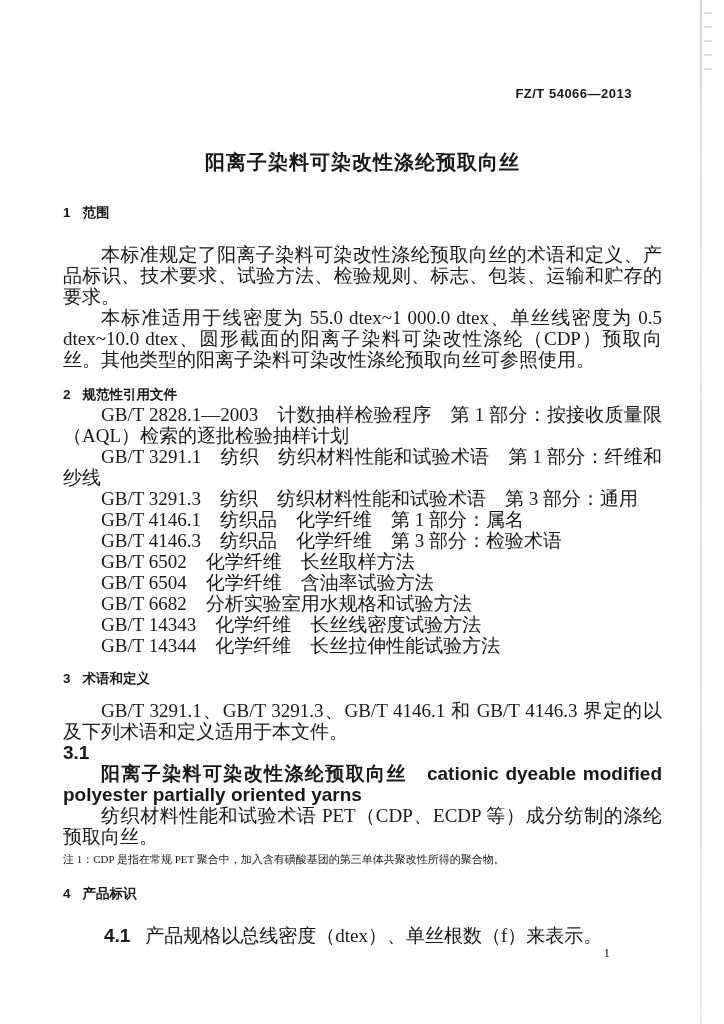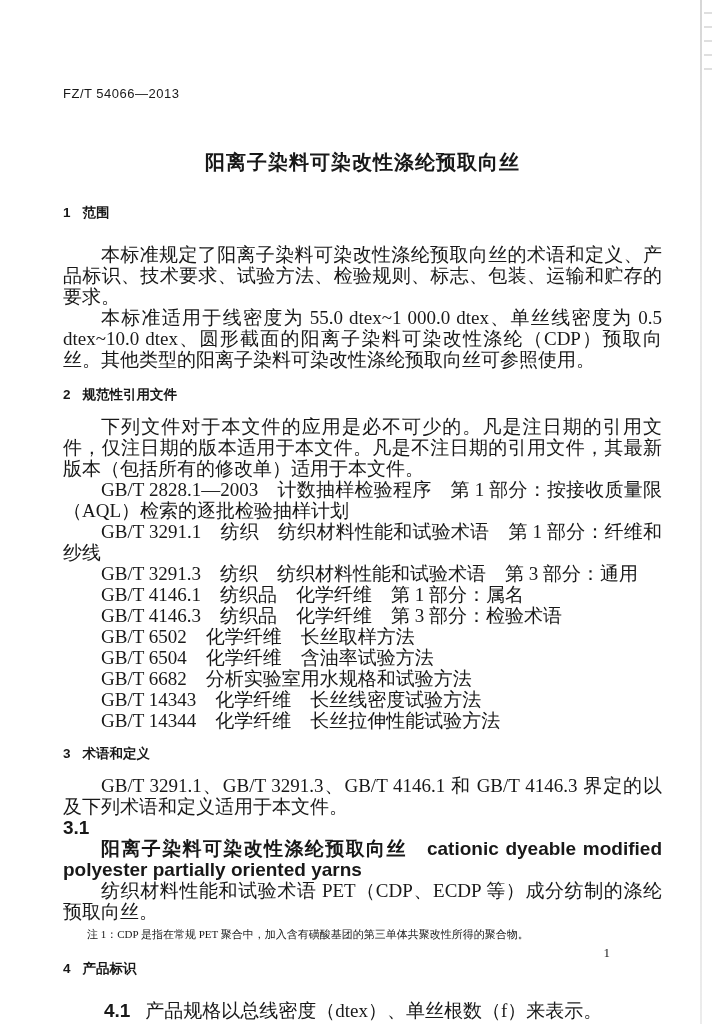--- a/index.html
+++ b/index.html
@@ -17,23 +17,23 @@
     opacity:.75;
   }
   .scan-speck {
     position:absolute; left:704px; top:12px; width:8px; height:60px;
     background:repeating-linear-gradient(#bfbfbf 0 2px, transparent 2px 14px);
     opacity:.5;
   }
   .content { position:absolute; left:63px; top:0; width:599px; }
 
   .doc-code {
-    margin-top:86px; text-align:left; padding-right:30px;
+    margin-top:86px; text-align:right; padding-right:30px;
     font-family:"Liberation Sans","DejaVu Sans",sans-serif;
-    font-weight:normal; font-size:13px; line-height:16px; letter-spacing:.5px;
+    font-weight:bold; font-size:13px; line-height:16px; letter-spacing:.5px;
   }
   .doc-title {
     margin-top:46px; text-align:center;
     font-family:"Liberation Sans","DejaVu Sans",sans-serif;
     font-weight:bold; font-size:20px; line-height:28px; letter-spacing:1px;
   }
   .sec {
     display:flex; gap:12px;
     font-family:"Liberation Sans","DejaVu Sans",sans-serif;
     font-weight:bold; font-size:13.5px; line-height:18px;
@@ -49,21 +49,21 @@
   .p-after-h2 { margin-top:12px; }
 
   .clause-num { font-family:"Liberation Sans","DejaVu Sans",sans-serif; font-weight:bold; }
   .term-line b {
     font-family:"Liberation Sans","DejaVu Sans",sans-serif;
     font-weight:bold;
   }
   .term-line .term-cn { margin-right:14px; }
 
   .note { font-size:11px; line-height:15px; text-align:justify; }
-  .note.hang { padding-left:29px; text-indent:-29px;margin-left:24px; }
+  .note.hang { padding-left:29px; text-indent:-29px; }
   .note-first { margin-top:5px; }
 
   .clause41 { margin-top:22px;margin-left:41px; }
   .clause41 .clause-num { margin-right:10px; }
 
   .page-num {
     position:absolute; left:0; top:944; top:944px; width:599px;
     text-align:right; padding-right:52px;
     font-size:13px; line-height:18px;
   }
@@ -85,21 +85,20 @@
       <span class="sec-num">1</span>
       <span>范围</span>
     </h2>
     <p class="body ind p-first">本标准规定了阳离子染料可染改性涤纶预取向丝的术语和定义、产品标识、技术要求、试验方法、检验规则、标志、包装、运输和贮存的要求。</p>
     <p class="body ind">本标准适用于线密度为 55.0 dtex~1 000.0 dtex、单丝线密度为 0.5 dtex~10.0 dtex、圆形截面的阳离子染料可染改性涤纶（CDP）预取向丝。其他类型的阳离子染料可染改性涤纶预取向丝可参照使用。</p>
 
     <h2 class="sec mt-s2">
       <span class="sec-num">2</span>
       <span>规范性引用文件</span>
     </h2>
-    <p class="body ind p-after-h2">下列文件对于本文件的应用是必不可少的。凡是注日期的引用文件，仅注日期的版本适用于本文件。凡是不注日期的引用文件，其最新版本（包括所有的修改单）适用于本文件。</p>
     <p class="body ind">GB/T 2828.1—2003　计数抽样检验程序　第 1 部分：按接收质量限（AQL）检索的逐批检验抽样计划</p>
     <p class="body ind">GB/T 3291.1　纺织　纺织材料性能和试验术语　第 1 部分：纤维和纱线</p>
     <p class="body ind">GB/T 3291.3　纺织　纺织材料性能和试验术语　第 3 部分：通用</p>
     <p class="body ind">GB/T 4146.1　纺织品　化学纤维　第 1 部分：属名</p>
     <p class="body ind">GB/T 4146.3　纺织品　化学纤维　第 3 部分：检验术语</p>
     <p class="body ind">GB/T 6502　化学纤维　长丝取样方法</p>
     <p class="body ind">GB/T 6504　化学纤维　含油率试验方法</p>
     <p class="body ind">GB/T 6682　分析实验室用水规格和试验方法</p>
     <p class="body ind">GB/T 14343　化学纤维　长丝线密度试验方法</p>
     <p class="body ind">GB/T 14344　化学纤维　长丝拉伸性能试验方法</p>

